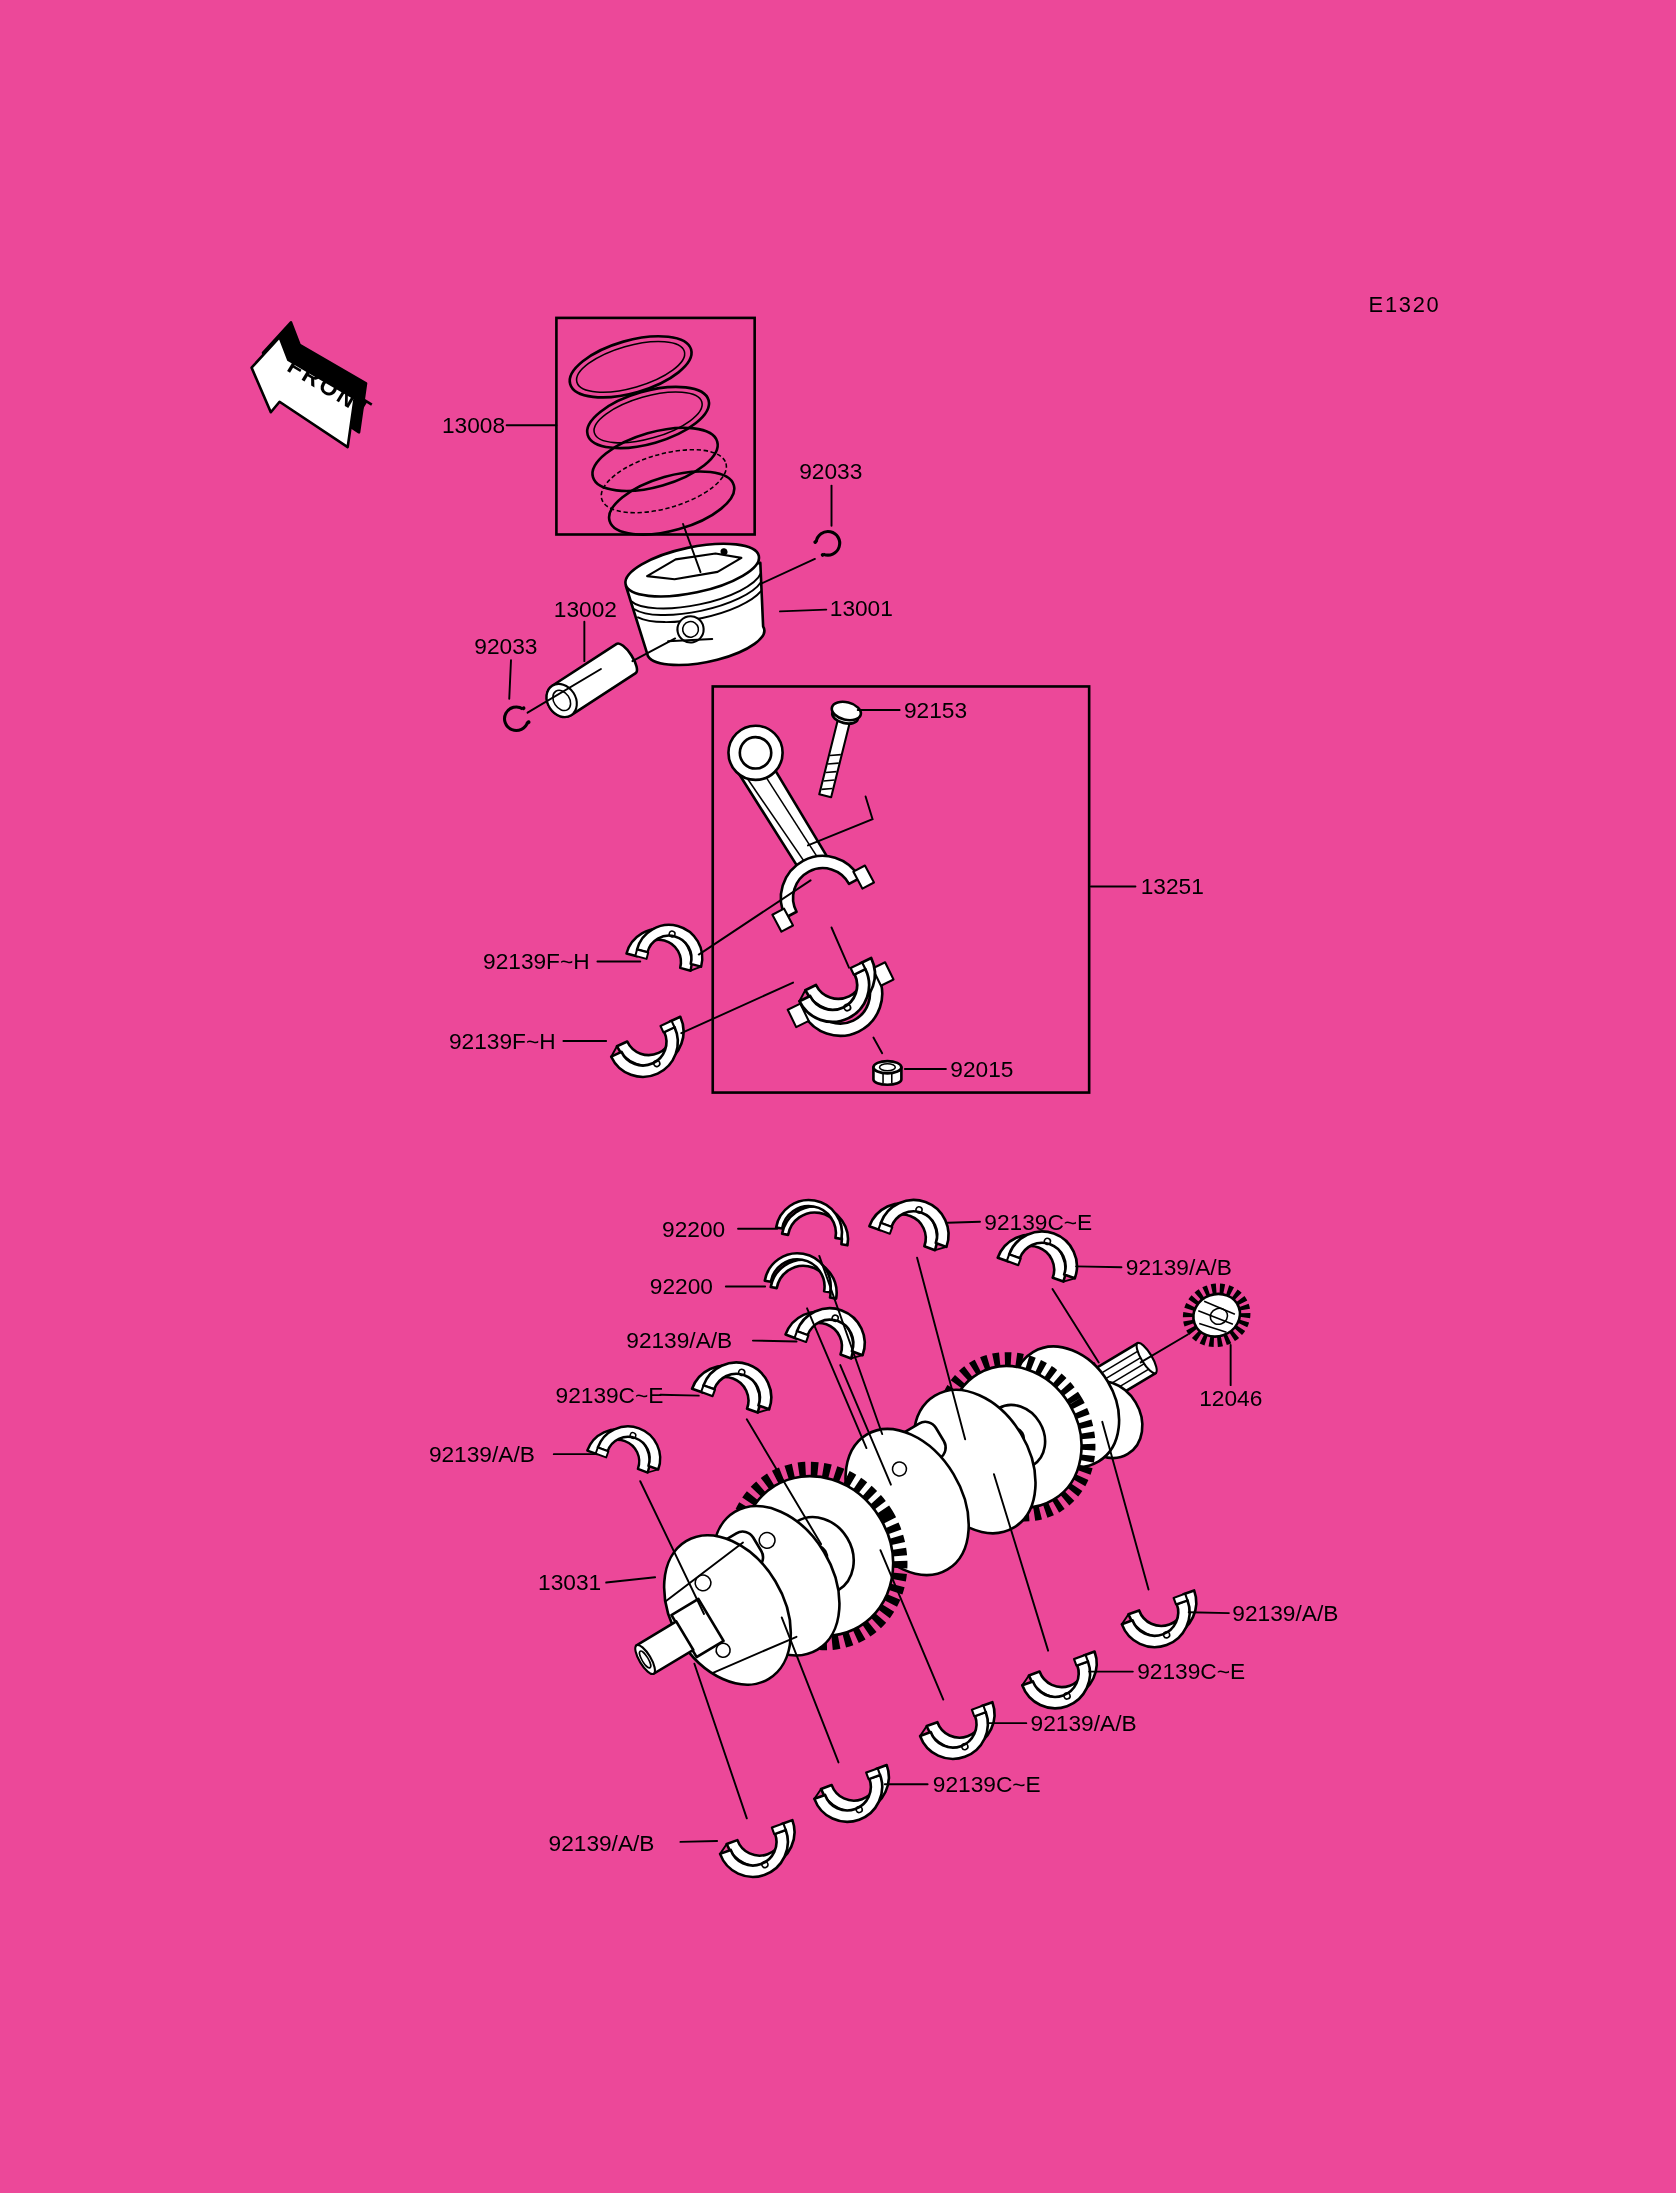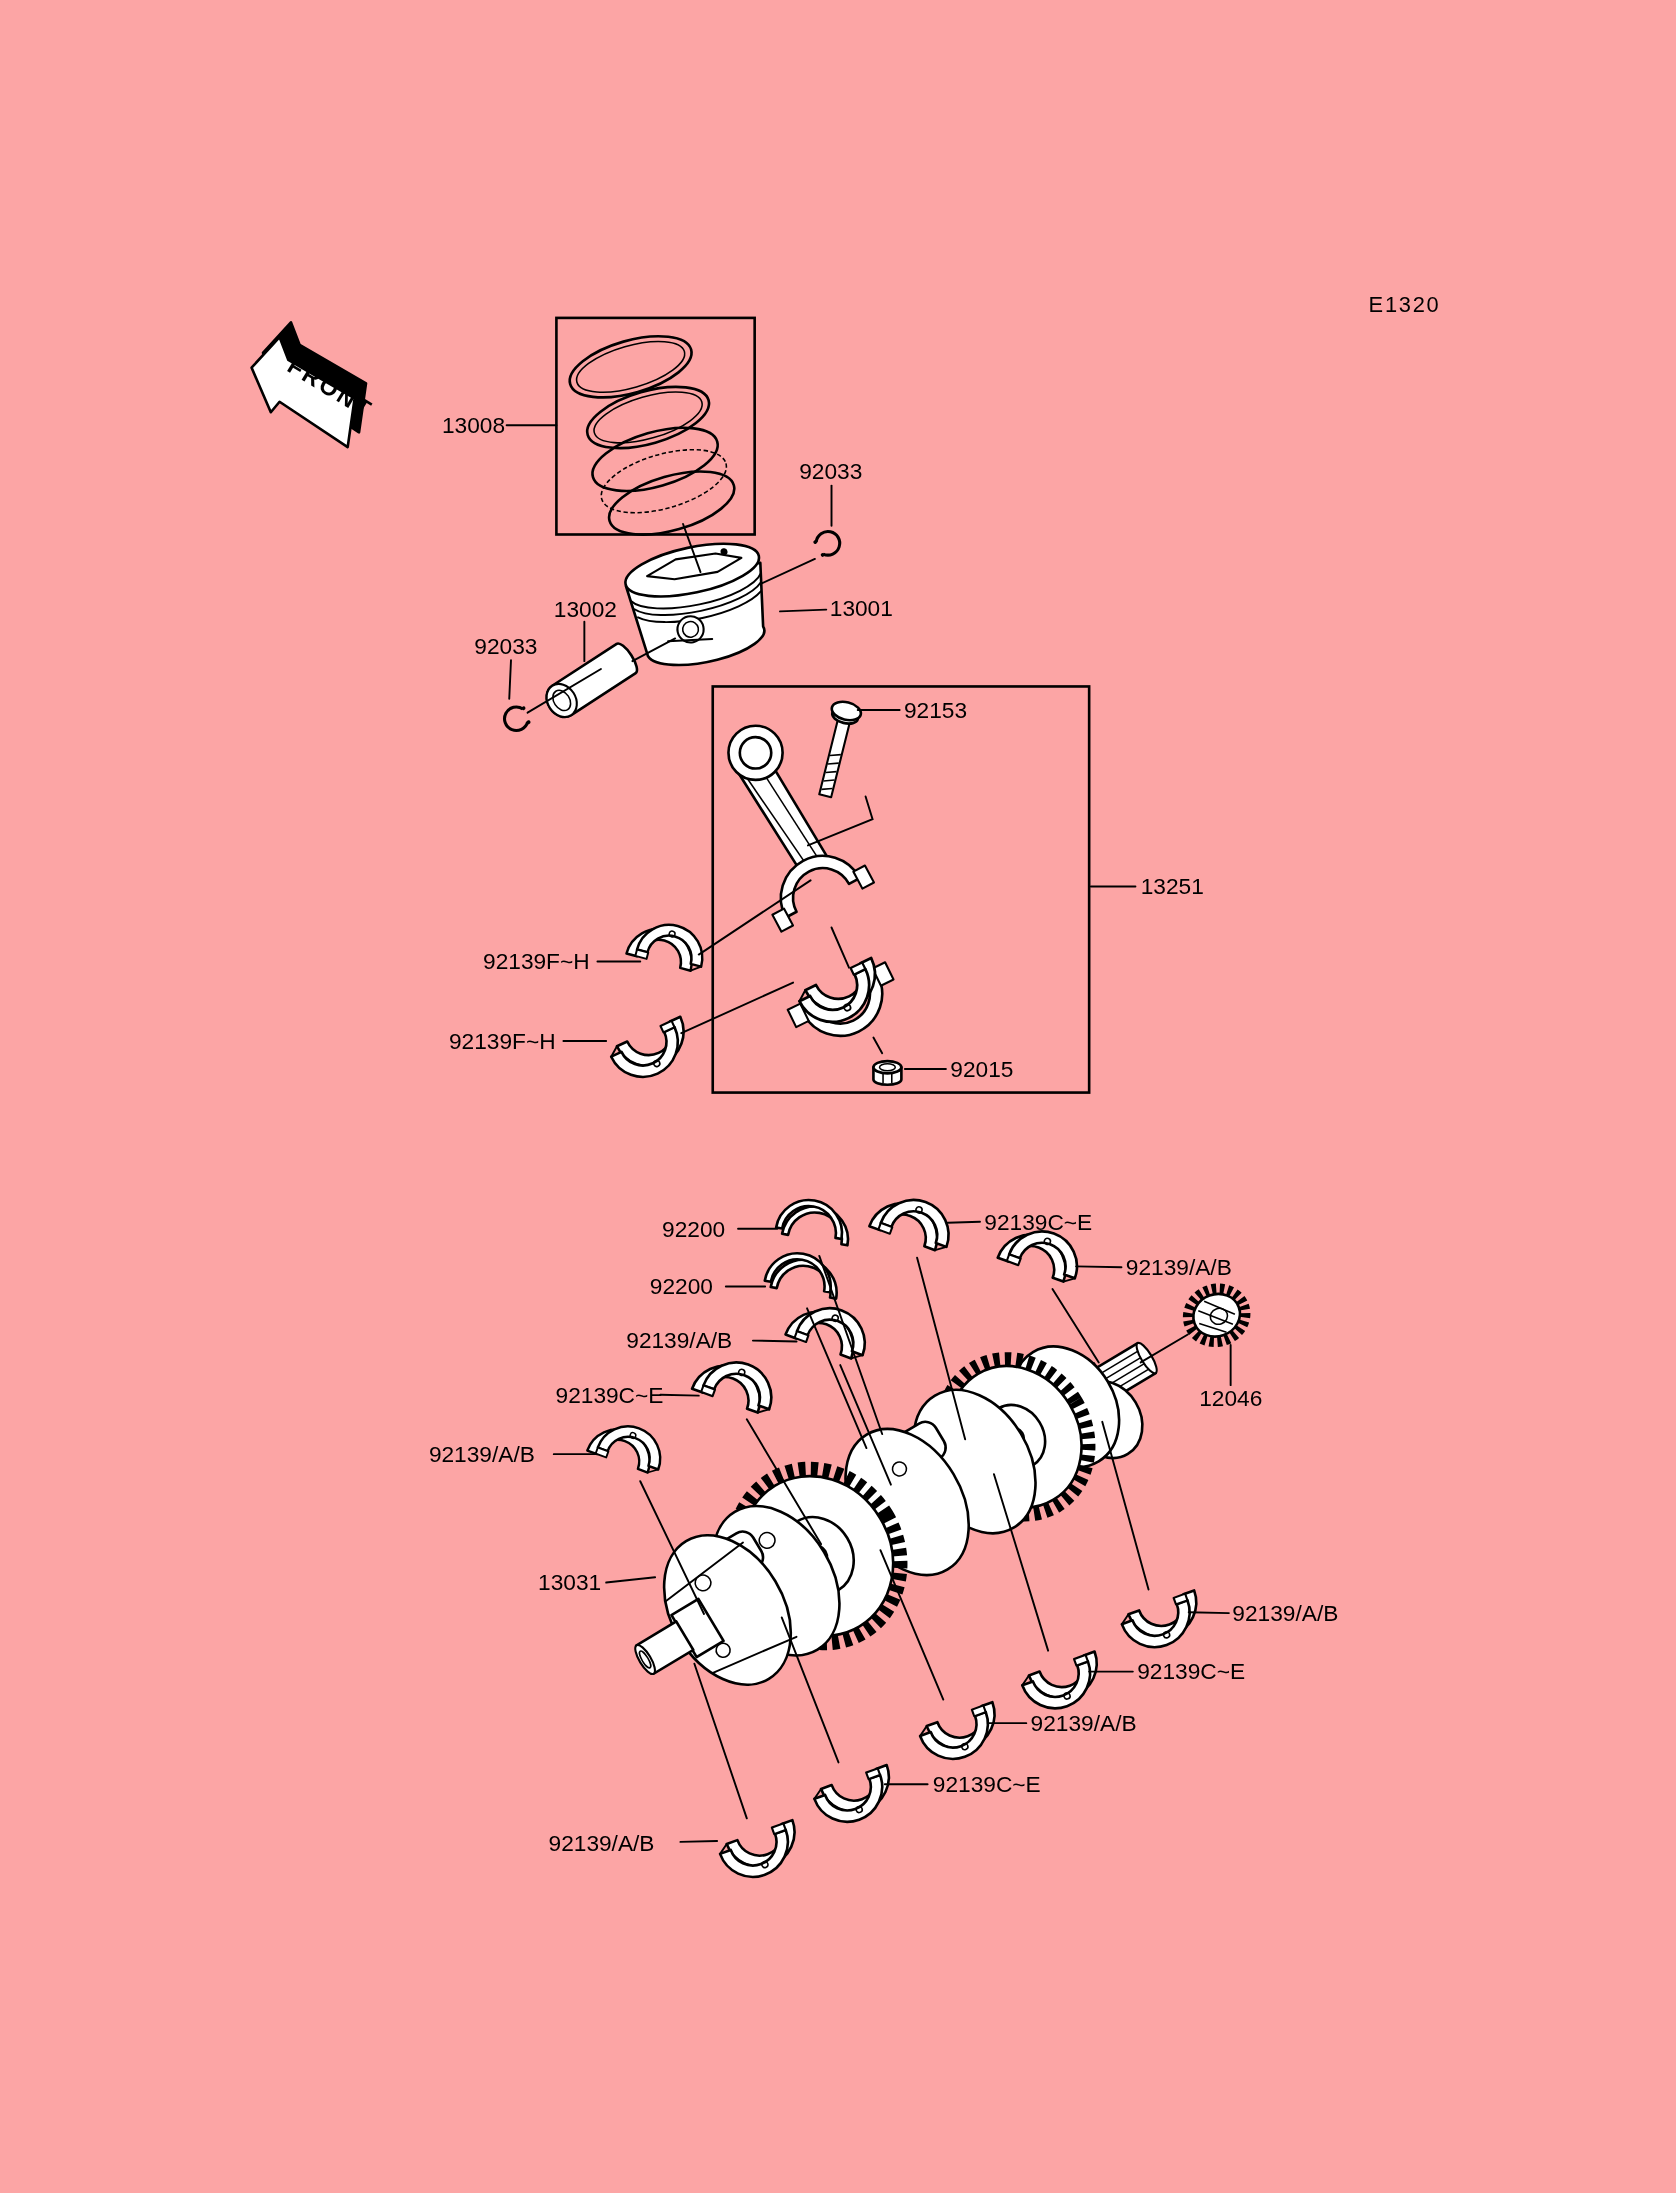--- a/index.html
+++ b/index.html
@@ -1,16 +1,16 @@
 <!DOCTYPE html>
 <html style="font-size:14px"><head>
 <meta charset="utf-8">
 <style>
   html,body{margin:0;padding:0;background:#e8e8e8;}
-  #page{width:1677px;height:2193px;background:#fca5a5;margin:0 auto;position:relative;
+  #page{width:1677px;height:2193px;background:#ec4899;margin:0 auto;position:relative;
         font-family:"Liberation Sans",sans-serif;}
   svg{display:block}
   .w{fill:#ffffff;stroke:#000000;stroke-width:3;stroke-linejoin:round;}
   .w2{fill:#ffffff;stroke:#000000;stroke-width:2.4;stroke-linejoin:round;}
   .ln{fill:none;stroke:#000000;stroke-width:2.2;stroke-linecap:round;}
   .none{fill:none;stroke:#000000;stroke-width:3;}
   .thin{fill:none;stroke:#000000;stroke-width:1.8;}
   .lbl{font-size:26px;fill:#000000;letter-spacing:0px;}
   .code{font-size:25px;fill:#000000;letter-spacing:2px;}
   .frontTxt{font-size:27px;font-weight:bold;fill:#000000;letter-spacing:3px;}

